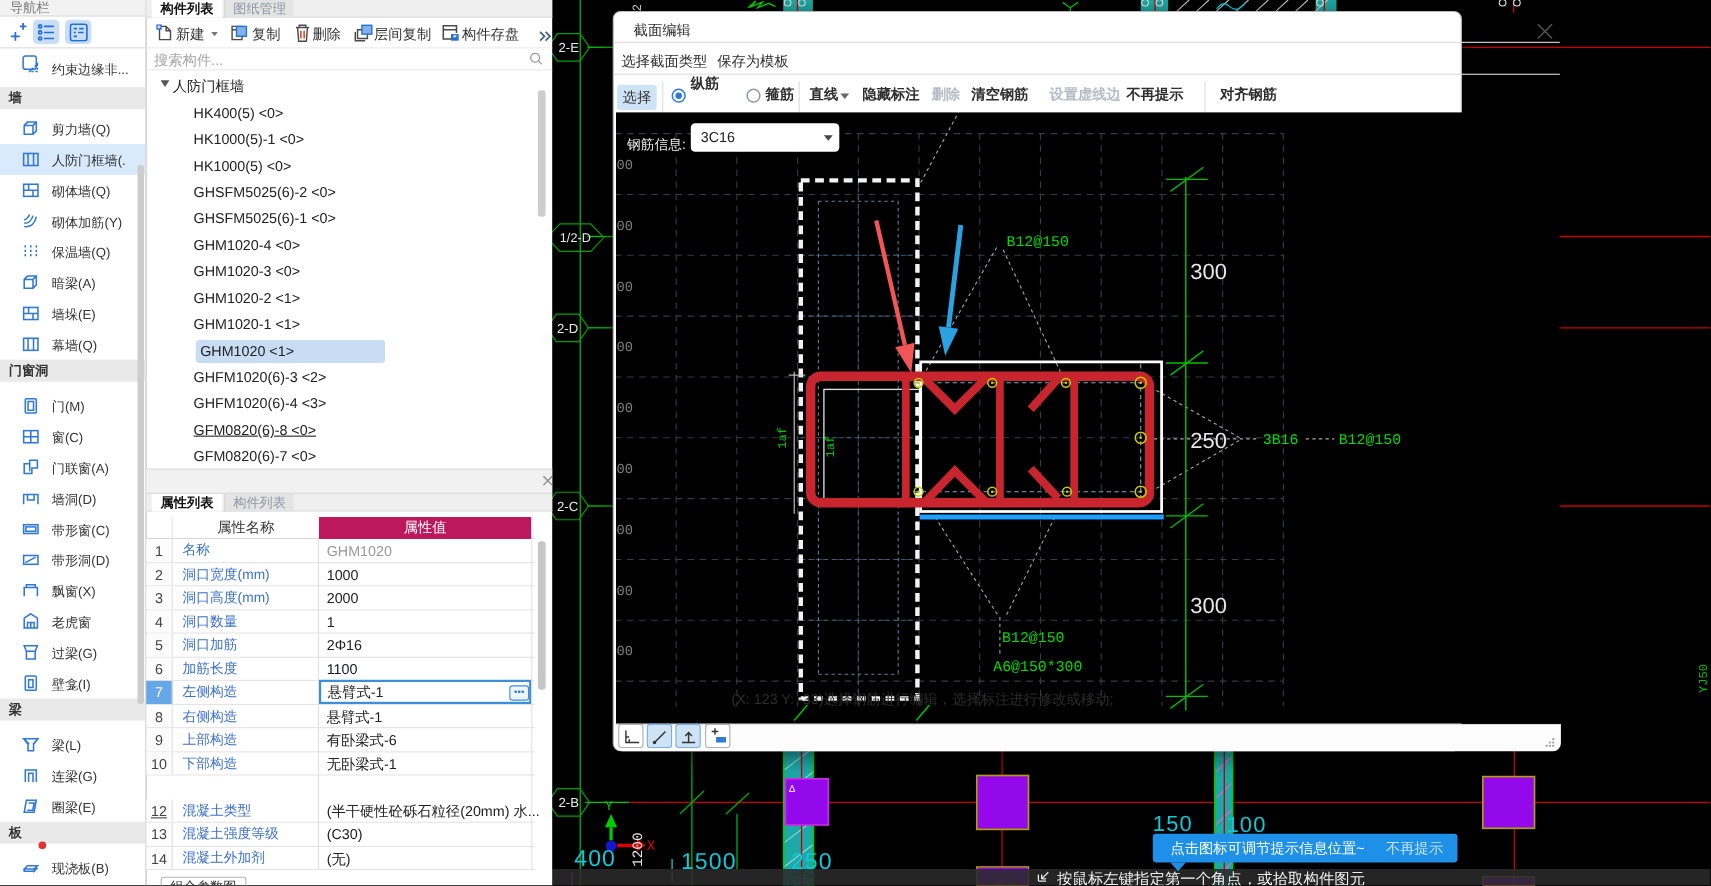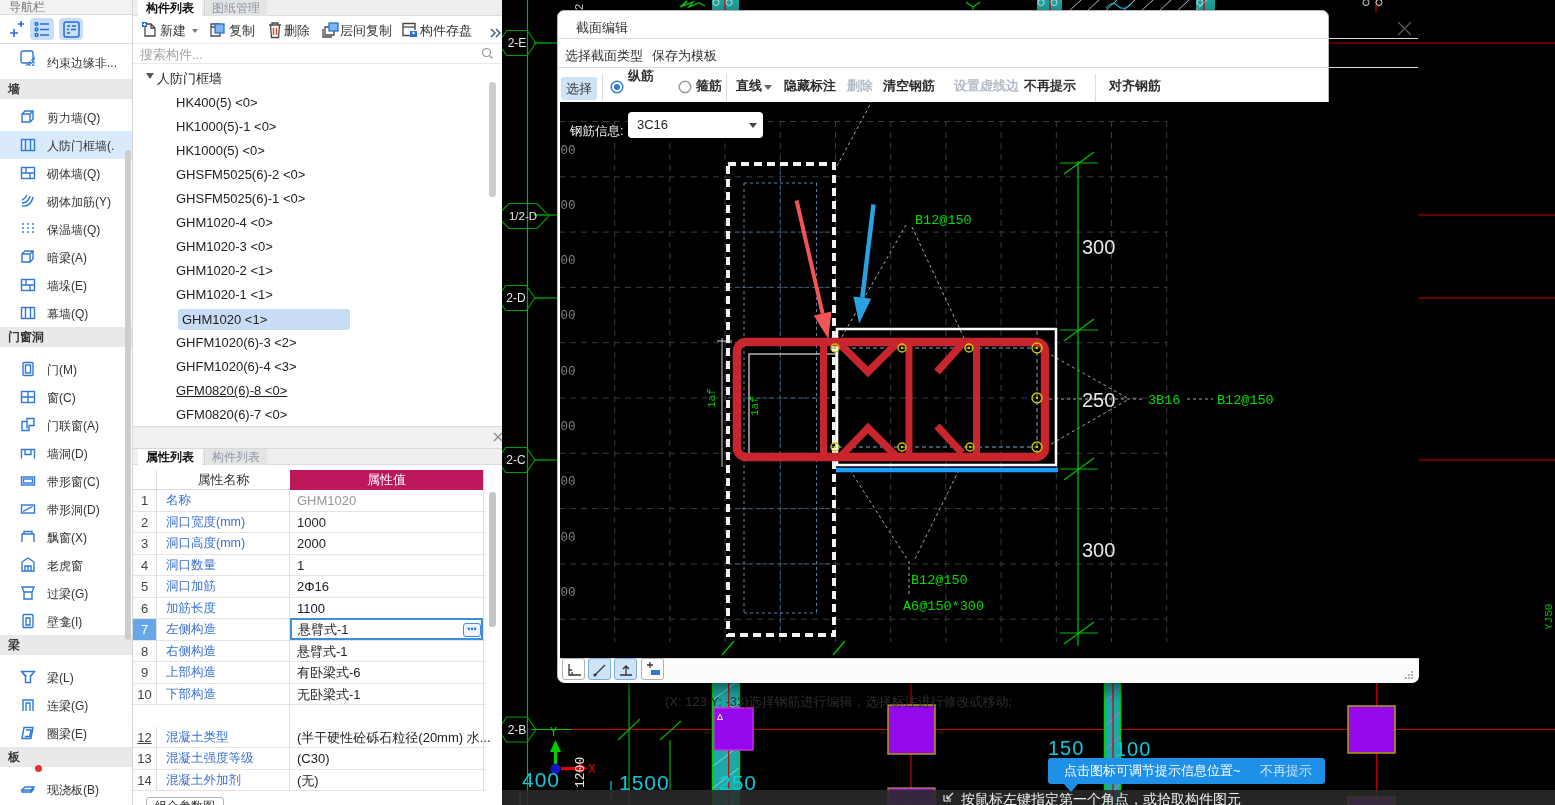--- a/index.html
+++ b/index.html
@@ -674,21 +674,21 @@
           <path d="M3,14 h12 M9,14 v-9 M6,8 l3,-3 3,3" stroke="#333" fill="none" stroke-width="1.3"></path>
         </svg>
       </div>
 <div class="abs" style="left:83px;top:647px;width:23px;height:22px;background:#fff;border:1px solid #b0b0b0;border-radius:3px;box-sizing:border-box;">
         <svg width="18" height="17" viewBox="0 0 18 17" style="position:absolute;left:2px;top:2px;">
           <path d="M3,4 h6 M6,1 v6" stroke="#333" fill="none" stroke-width="1.3"></path>
           <rect x="7" y="9" width="9" height="5" fill="#2f7ad4"></rect>
         </svg>
       </div>
 </div>
-  <div class="dtxt" style="left:107px;top:682px;">(X: 123 Y: -33)选择钢筋进行编辑，选择标注进行修改或移动;</div>
+  <div class="dtxt" style="left:107px;top:616px;">(X: 123 Y: -33)选择钢筋进行编辑，选择标注进行修改或移动;</div>
   <svg class="abs" style="left:846px;top:659px" width="10" height="10" viewBox="0 0 10 10">
     <g fill="#9a9a9a">
         <circle cx="8" cy="2" r="1"></circle>
         <circle cx="8" cy="5" r="1"></circle>
         <circle cx="8" cy="8" r="1"></circle>
     <circle cx="5" cy="5" r="1"></circle>
         <circle cx="5" cy="8" r="1"></circle>
         <circle cx="2" cy="8" r="1"></circle>
       </g>
     </svg>

